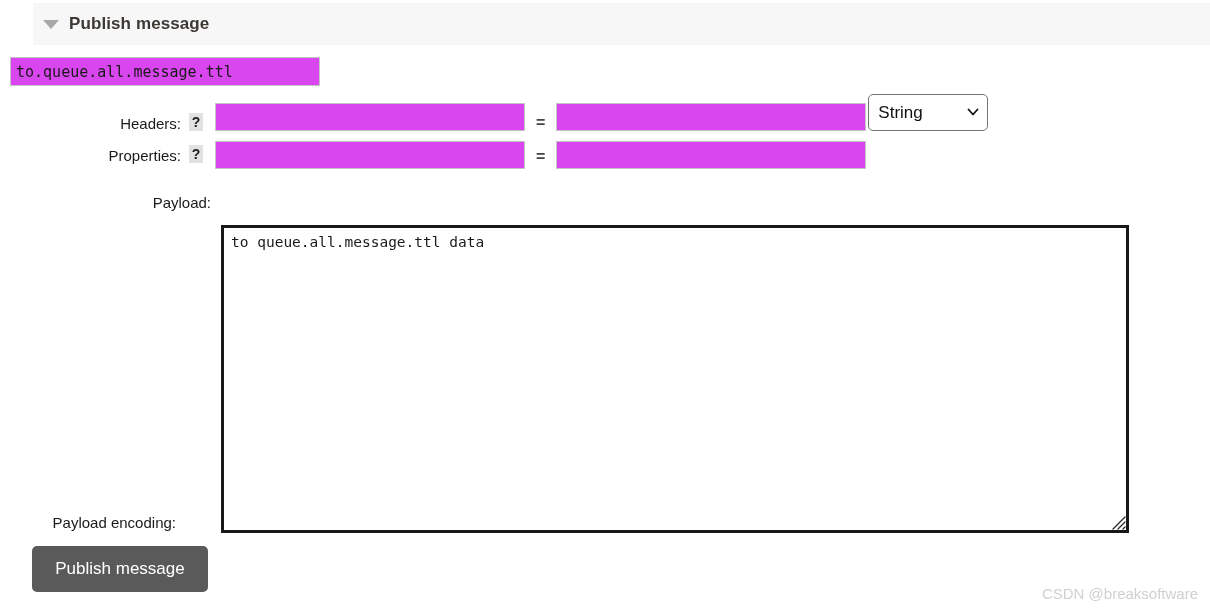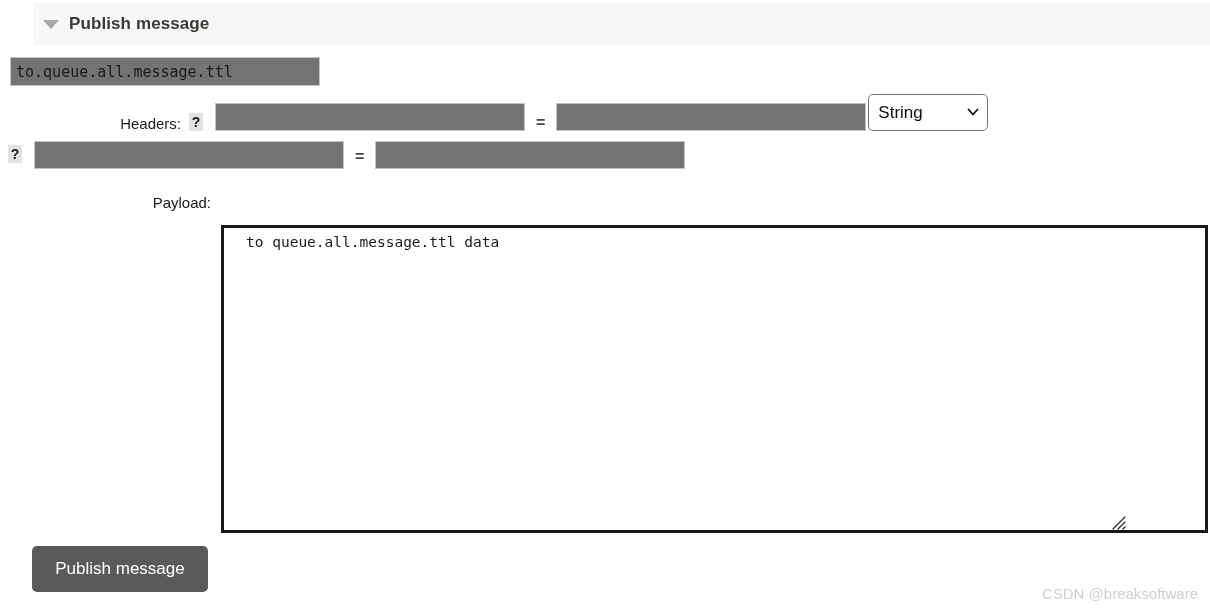--- a/index.html
+++ b/index.html
@@ -77,21 +77,21 @@
     height: 18px;
     cursor: pointer;
   }
 
   
   .txt {
     box-sizing: border-box;
     font-family: "DejaVu Sans Mono", "Liberation Mono", monospace;
     font-size: 15px;
     color: #1a1a1a;
-    background: #737373;
+    background: #d946ef;
     border: 1px solid #c4c4c4;
     padding: 3px 5px;
     outline: none;
   }
   .txt.plain {
     font-family: "Liberation Sans", sans-serif;
   }
 
   .eq {
     font-size: 16px;
@@ -129,29 +129,29 @@
     pointer-events: none;
   }
   .chev svg { display: block; }
 
   
   .payload-box {
     box-sizing: border-box;
     position: absolute;
     left: 221px;
     top: 180px;
-    width: 987px;
+    width: 908px;
     height: 308px;
     border: 3px solid #181818;
     background: #ffffff;
     font-family: "DejaVu Sans Mono", "Liberation Mono", monospace;
     font-size: 14.5px;
     line-height: 1.25;
     color: #1a1a1a;
-    padding: 5px 22px;
+    padding: 5px 7px;
     resize: none;
     outline: none;
     overflow: hidden;
     white-space: pre-wrap;
   }
   .resize-grip {
     position: absolute;
     left: 1108px;
     top: 467px;
     width: 18px;
@@ -213,36 +213,38 @@
       </select>
       <span class="chev">
         <svg viewBox="0 0 12 12" width="12" height="12">
           <path d="M1.5 3.5 L6 8.5 L10.5 3.5" fill="none" stroke="#101010" stroke-width="1.8" stroke-linecap="round" stroke-linejoin="round"></path>
         </svg>
       </span>
     </span>
   </div>
 
   <div class="row" style="left:0; top:96px; width:1000px;">
+    <span class="label" style="width:181px; padding-top:7px;">Properties:</span>
     <span class="help-badge" style="margin-left:8px; margin-top:4px;">?</span>
     <input class="txt plain" type="text" style="margin-left: 12px; width: 310px; height: 28px;" value="">
     <span class="eq" style="margin-left:11px; padding-top:8px;">=</span>
     <input class="txt plain" type="text" style="margin-left: 11px; width: 310px; height: 28px;" value="">
   </div>
 
   <span class="label" style="position:absolute; left:0; top:150px; width:211px;">Payload:</span>
 
   <textarea class="payload-box" spellcheck="false" style="">to queue.all.message.ttl data</textarea>
 
   <span class="resize-grip">
     <svg viewBox="0 0 18 18" width="18" height="18">
       <path d="M17 5 L5 17 M17 10 L10 17 M17 15 L15 17" stroke="#2a2a2a" stroke-width="1.3" fill="none" stroke-linecap="round"></path>
     </svg>
   </span>
 
   <div class="row" style="left:0; top:460px; width:520px;">
+    <span class="label" style="width:176px; padding-top:10px;">Payload encoding:</span>
   </div>
 
 </div>
 
 <button class="publish-btn">Publish message</button>
 
 <div class="watermark">CSDN @breaksoftware</div>
 
 </body></html>

